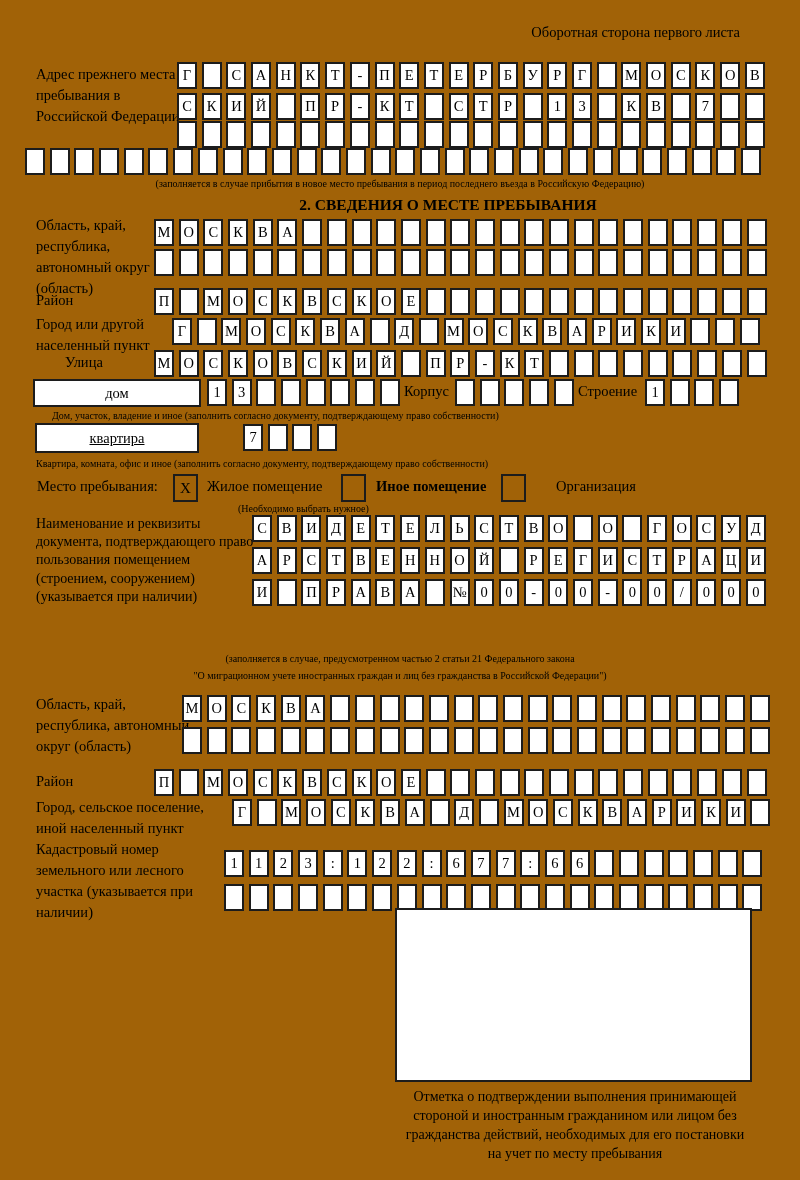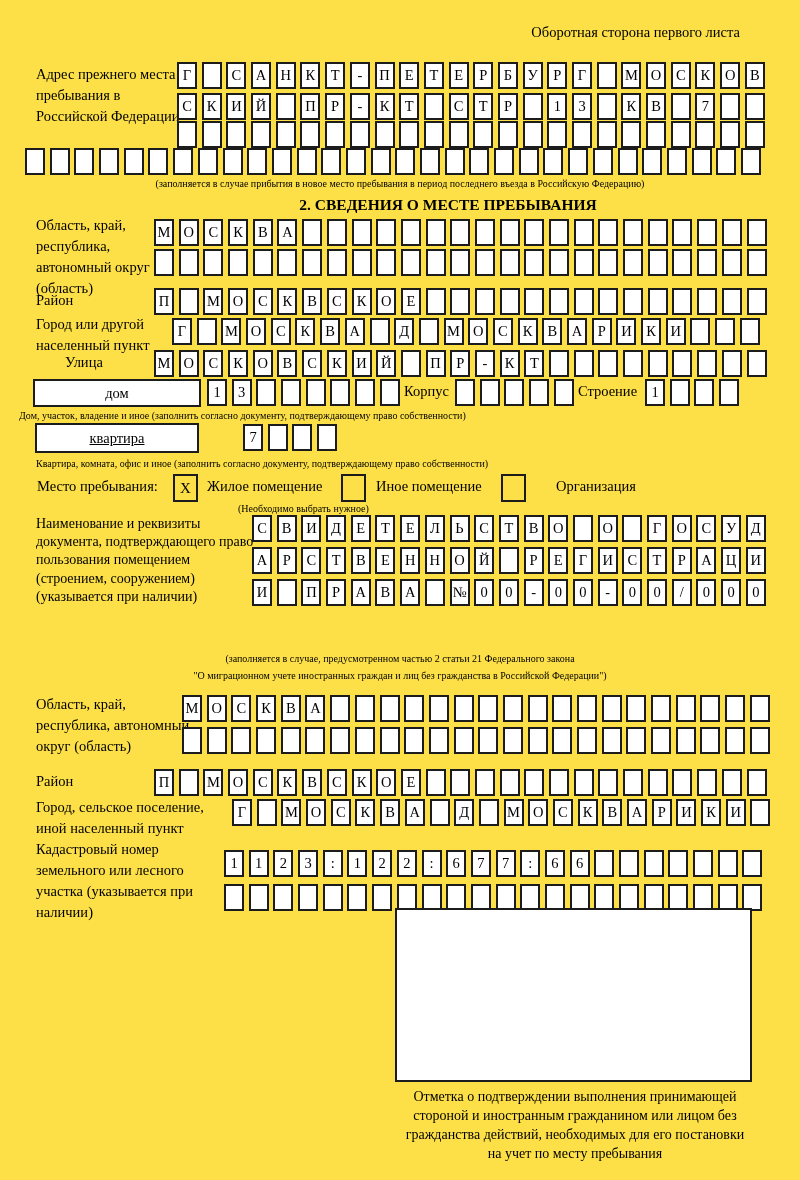--- a/index.html
+++ b/index.html
@@ -1,16 +1,16 @@
 <!DOCTYPE html>
 <html><head>
 <meta charset="utf-8">
 <style>
   html,body{margin:0;padding:0;background:#fff;}
-  .page{position:relative;width:800px;height:1180px;background:#fde047;
+  .page{position:relative;width:800px;height:1180px;background:#a16207;
         font-family:"Liberation Serif","DejaVu Serif",serif;color:#000;overflow:hidden;}
   .lbl{position:absolute;font-size:14.5px;line-height:1.45;}
   .cap{position:absolute;font-size:10px;line-height:1.25;}
   .title{position:absolute;font-weight:bold;font-size:15.5px;text-align:center;}
   .cells{position:absolute;display:flex;gap:4.7px;}
   .cell{width:20px;height:27px;border:2px solid #1c1c1c;box-sizing:border-box;
         display:flex;align-items:center;justify-content:center;
         font-size:14.5px;background:#fff;flex:0 0 auto;}
   .labelbox{position:absolute;border:2px solid #1c1c1c;box-sizing:border-box;
         display:flex;align-items:center;justify-content:center;font-size:14.5px;background:#fff;}
@@ -302,36 +302,36 @@
       <div class="cell"></div>
       <div class="cell"></div>
     </div>
   <div class="inline-lbl" style="top:383px;left:578px;">Строение</div>
   <div class="cells" style="top:379px;left:645px;">
       <div class="cell">1</div>
       <div class="cell"></div>
       <div class="cell"></div>
       <div class="cell"></div>
     </div>
-  <div class="cap" style="top:410px;left:19px;width:720px;">Дом, участок, владение и иное (заполнить согласно документу, подтверждающему право собственности)</div>
+  <div class="cap" style="top:410px;left:52px;width:720px;">Дом, участок, владение и иное (заполнить согласно документу, подтверждающему право собственности)</div>
 
   <div class="labelbox" style="top:423px;left:35px;width:164px;height:30px;text-decoration:underline;">квартира</div>
   <div class="cells" style="top:424px;left:243px;">
       <div class="cell">7</div>
       <div class="cell"></div>
       <div class="cell"></div>
       <div class="cell"></div>
     </div>
   <div class="cap" style="top:458px;left:36px;width:720px;">Квартира, комната, офис и иное (заполнить согласно документу, подтверждающему право собственности)</div>
 
   <div class="inline-lbl" style="top:478px;left:37px;">Место пребывания:</div>
   <div class="chk" style="top:474px;left:173px;">X</div>
   <div class="inline-lbl" style="top:478px;left:207px;">Жилое помещение</div>
   <div class="chk" style="top:474px;left:341px;"></div>
-  <div class="inline-lbl" style="top:478px;left:376px;">Иное помещение</div>
+  <div class="inline-lbl" style="top:478px;left:376px;font-weight:bold;">Иное помещение</div>
   <div class="chk" style="top:474px;left:501px;"></div>
   <div class="inline-lbl" style="top:478px;left:556px;">Организация</div>
   <div class="cap" style="top:503px;left:238px;">(Необходимо выбрать нужное)</div>
 
   <div class="lbl" style="top:515px;left:36px;width:220px;font-size:14px;line-height:1.3;">Наименование и реквизиты документа, подтверждающего право пользования помещением (строением, сооружением) (указывается при наличии)</div>
   <div class="cells" style="top:515px;left:252px;">
       <div class="cell">С</div>
       <div class="cell">В</div>
       <div class="cell">И</div>
       <div class="cell">Д</div>

